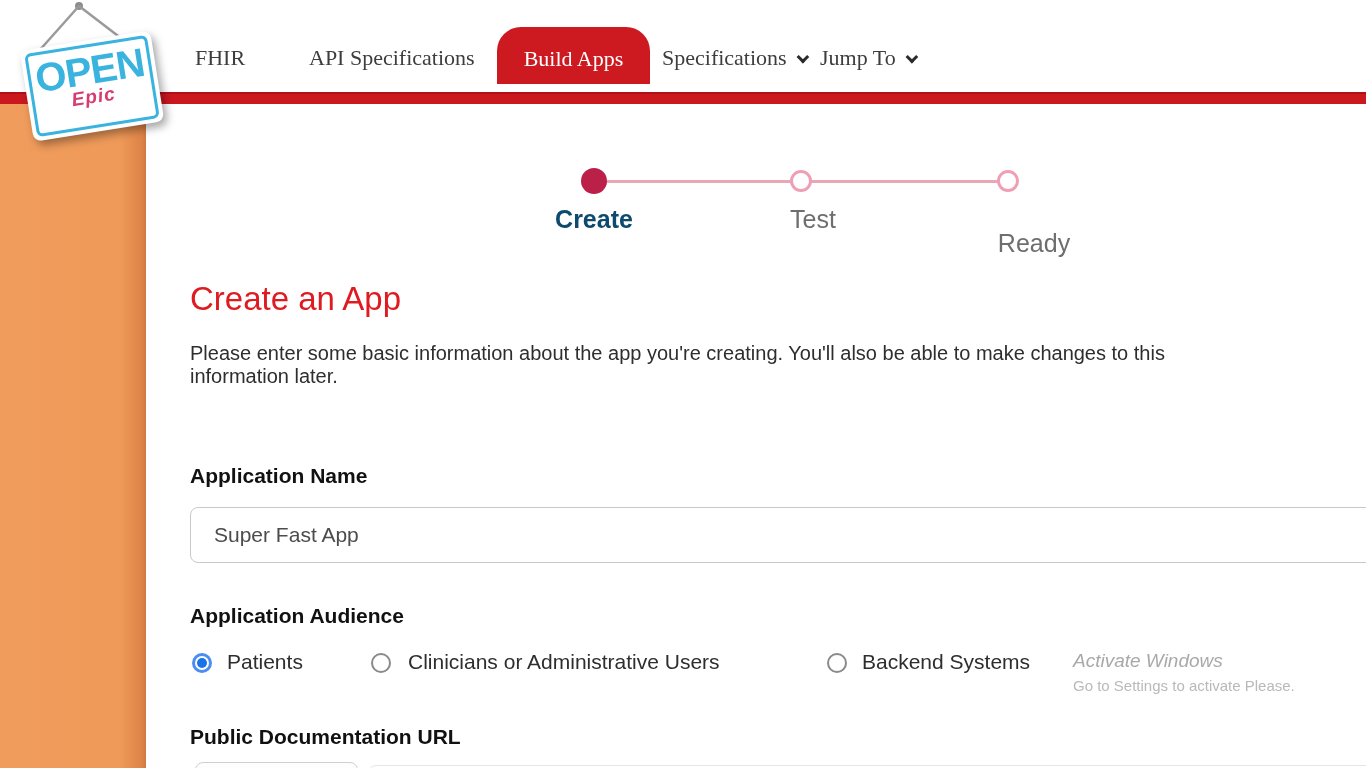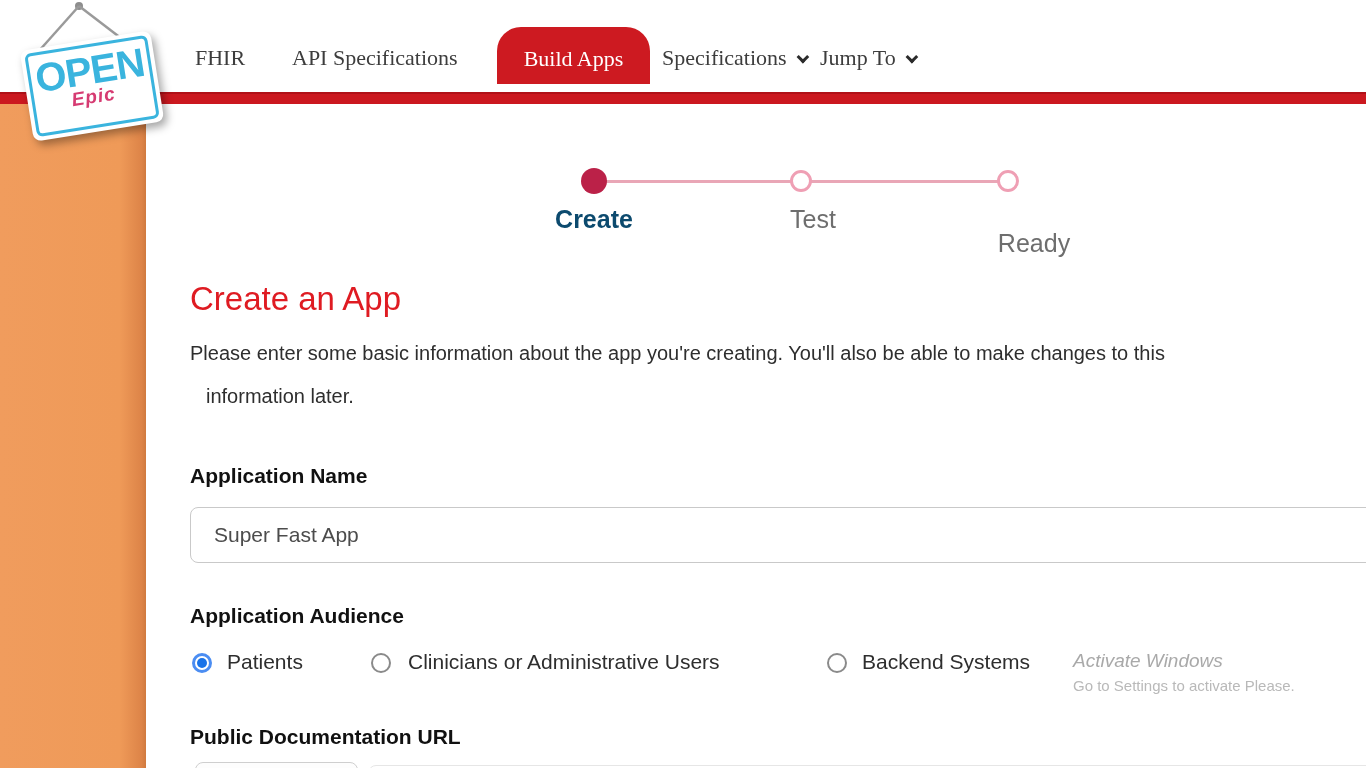--- a/index.html
+++ b/index.html
@@ -9,21 +9,21 @@
 
   
   .top-track { position:absolute; left:568px; top:2px; width:232px; height:2px; background:#d9d9d9; }
   .top-thumb { position:absolute; left:655px; top:1px; width:57px; height:4px; background:#2a7e9c; }
 
   
   .nav { position:absolute; left:0; top:0; width:1366px; height:92px; background:#ffffff;
          font-family:"Liberation Serif", serif; }
   .nav-item { position:absolute; top:45px; font-size:22px; color:#3d3d3d; cursor:pointer; white-space:nowrap; }
   .nav-fhir { left:195px; }
-  .nav-api  { left:292px;text-align:center; }
+  .nav-api  { left:309px;text-align:center; }
   .nav-doc  { left:662px; }
   .nav-jump { left:820px; }
   .caret { display:inline-block; width:9px; height:9px; border-right:3px solid #2b2b2b;
            border-bottom:3px solid #2b2b2b; transform:rotate(45deg) translateY(-2px);
            margin-left:10px; margin-bottom:2px; }
   .nav-tab { position:absolute; left:497px; top:27px; width:153px; height:57px;
              background:#cd1a21; border-radius:24px 24px 0 0; color:#fff;
              font-size:22px; text-align:center; line-height:63px; cursor:pointer; }
 
   .red-bar { position:absolute; left:0; top:92px; width:1366px; height:12px;
@@ -56,21 +56,21 @@
   .dot-ready { left:997px; }
   .step-label { position:absolute; top:205px; transform:translateX(-50%); font-size:25px; color:#6e6e6e; }
   .step-create { left:594px; font-weight:bold; color:#0c4a6e; }
   .step-test   { left:801px;margin-left:12px; }
   .step-ready  { left:1034px;margin-top:24px; }
 
   
   .h1 { position:absolute; left:190px; top:280px; font-size:33px; color:#df1b22; white-space:nowrap; }
   .intro { position:absolute; left:190px; font-size:20px; color:#2e2e2e; white-space:nowrap; }
   .intro-1 { top:342px; }
-  .intro-2 { top:385px;margin-left:16px; }
+  .intro-2 { top:365px; }
 
   .field-label { position:absolute; left:190px; font-size:21px; font-weight:600; color:#111; white-space:nowrap; }
   .lbl-name { top:464px; }
   .lbl-aud  { top:604px; }
   .lbl-url  { top:725px; }
 
   .name-input { position:absolute; left:190px; top:507px; width:1500px; height:56px;
                 border:1px solid #c9c9c9; border-radius:8px; background:#fff;
                 font-size:21px; color:#4c4c4c; padding-left:23px; outline:none;
                 font-family:"Liberation Sans", sans-serif; }

